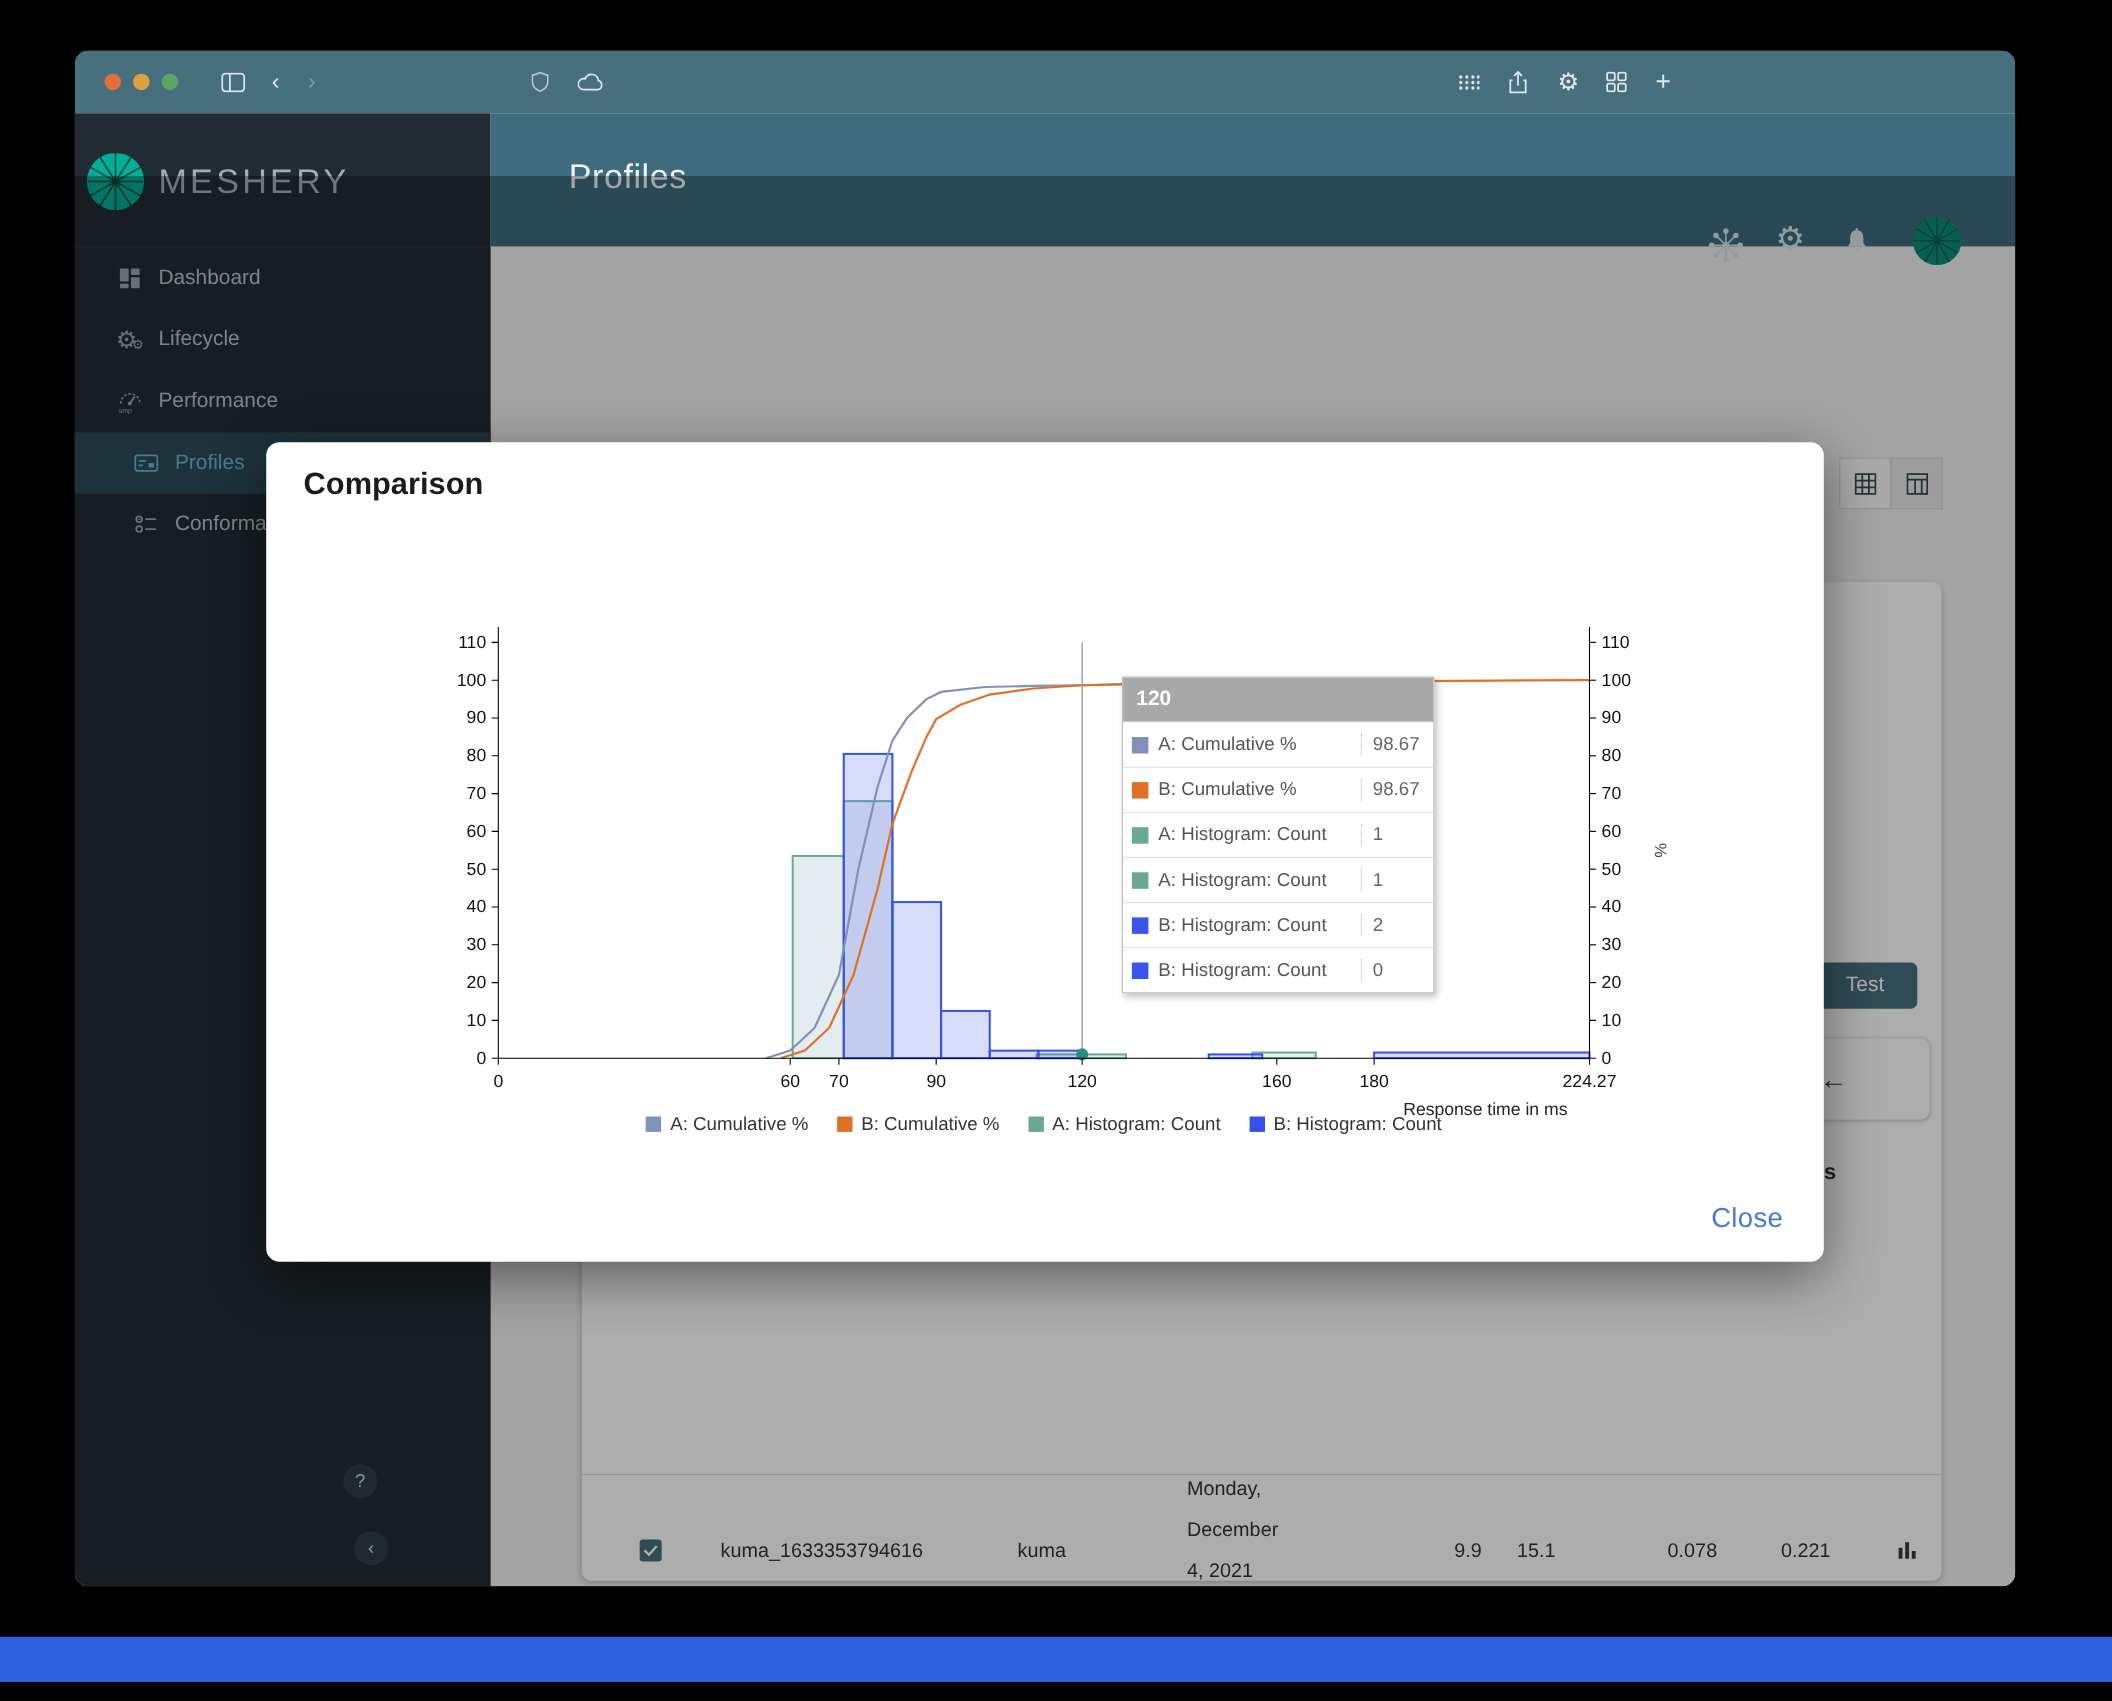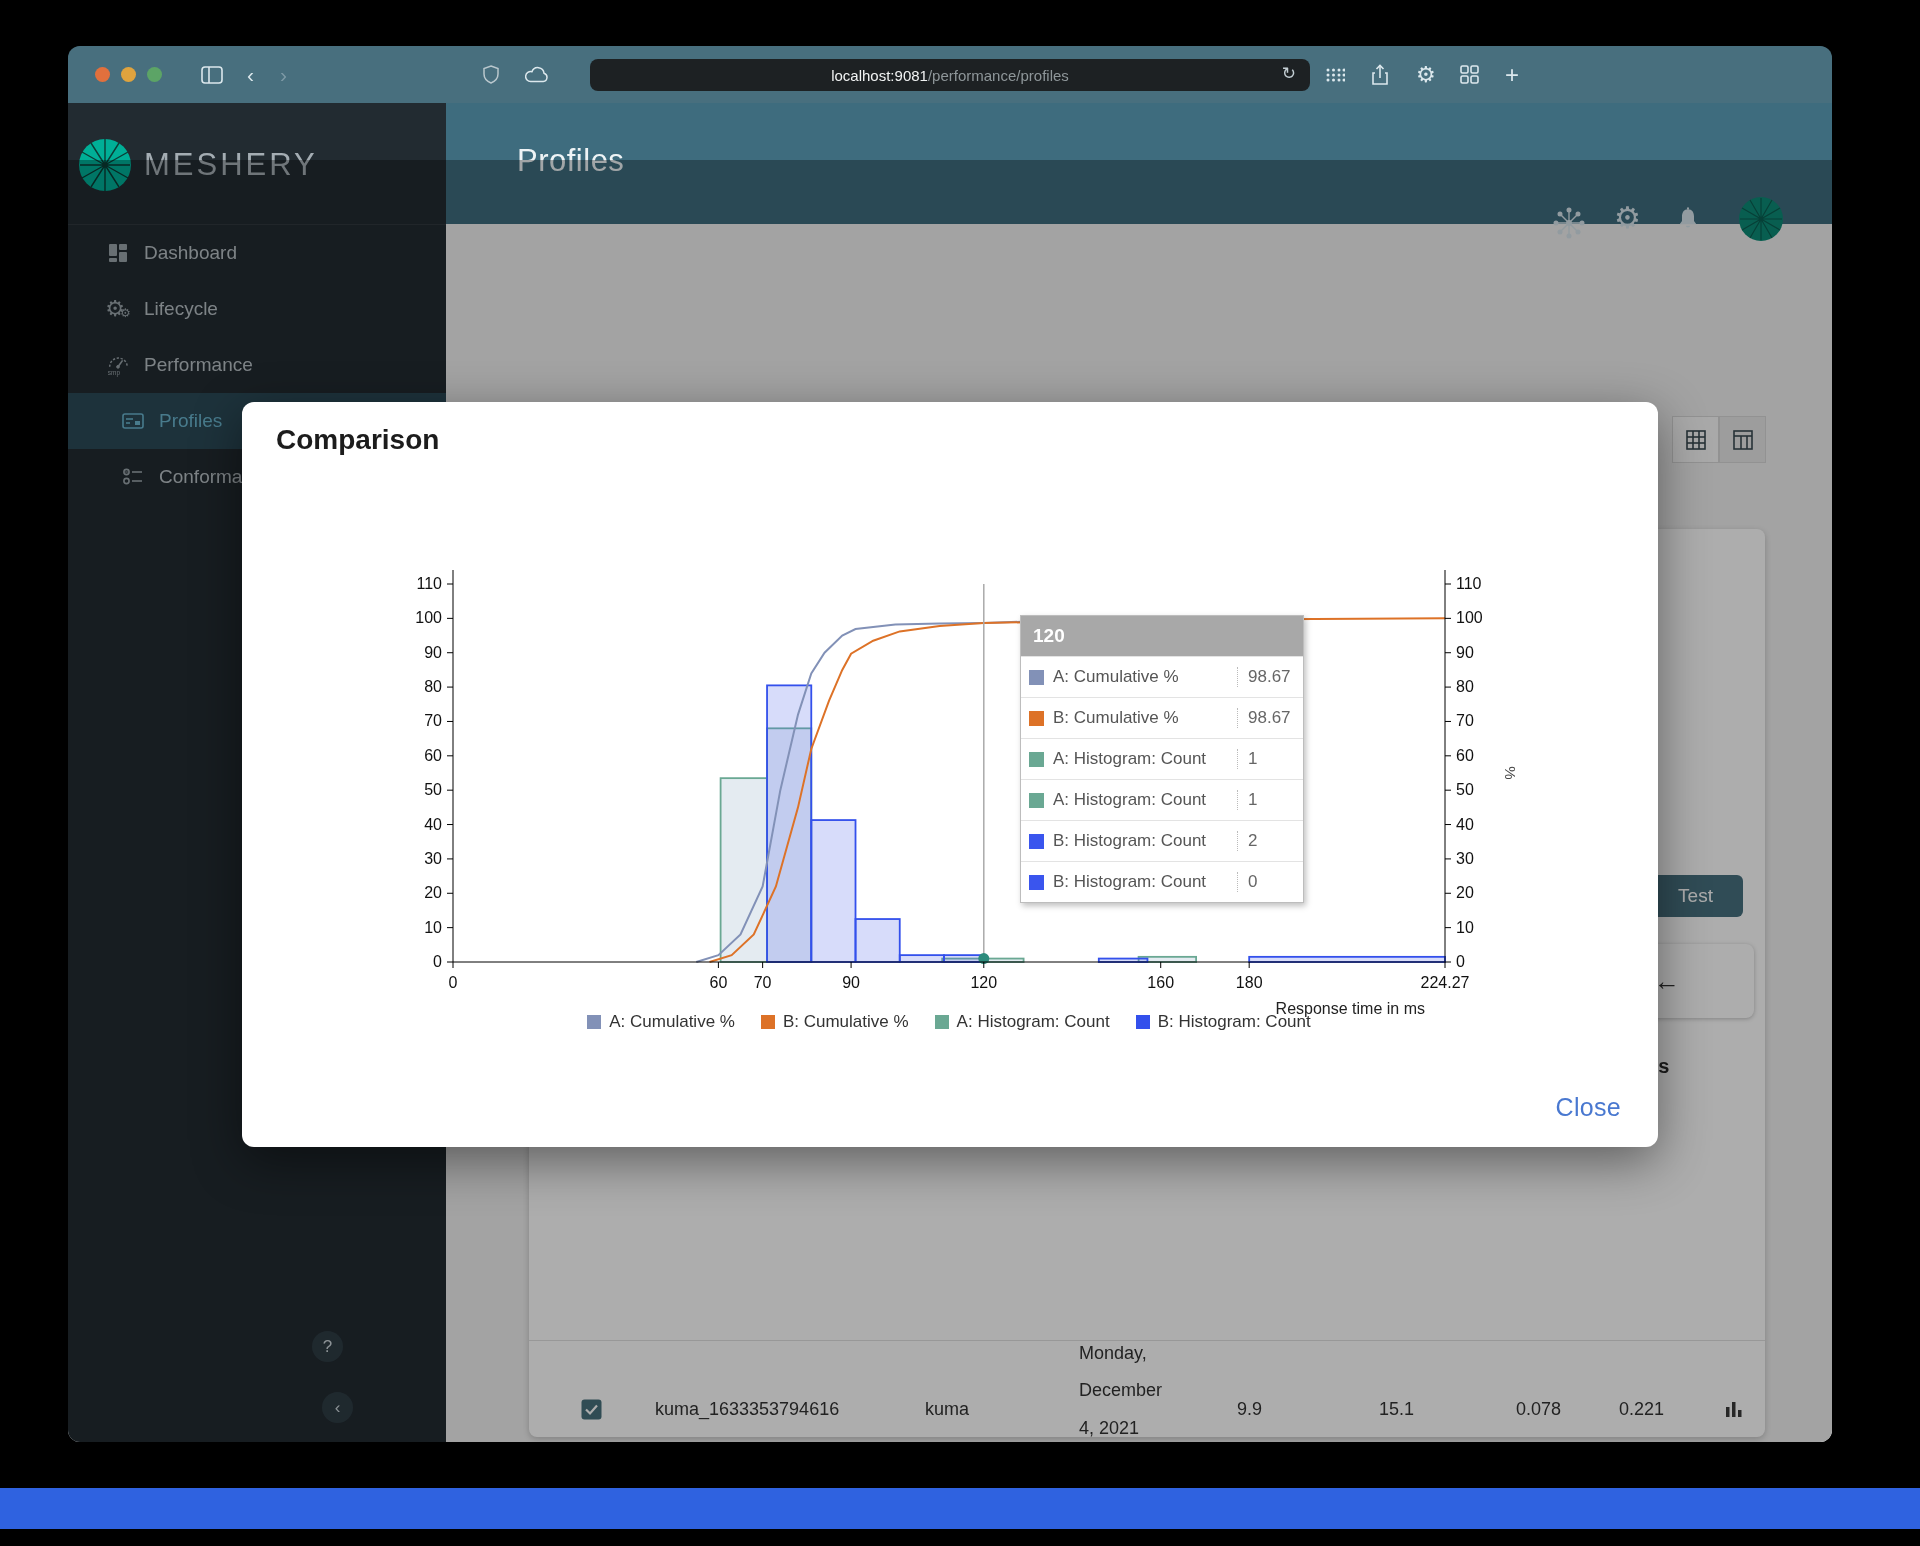--- a/index.html
+++ b/index.html
@@ -94,25 +94,20 @@
       <span class="chrome-ic" style="margin-left:196px;color:#b9c7cd">
         <svg width="16" height="19" viewBox="0 0 16 19" fill="none" stroke="currentColor" stroke-width="1.5">
             <path d="M8 1 L15 3.5 V9 c0 5-3.5 7.5-7 9 C4.5 16.5 1 14 1 9 V3.5 Z"></path>
           </svg>
       </span>
       <span class="chrome-ic" style="margin-left:26px">
         <svg width="24" height="17" viewBox="0 0 24 17" fill="none" stroke="currentColor" stroke-width="1.5">
             <path d="M6 15.5 a5 5 0 1 1 1-9.8 a6.2 6.2 0 0 1 12 1.6 a4.2 4.2 0 0 1-.8 8.2 Z"></path>
           </svg>
       </span>
-      <div id="url-pill">
-        <span style="color:#f1f3f3">localhost:9081</span>
-          <span style="color:#8e9699">/performance/profiles</span>
-        <span id="url-refresh">↻</span>
-      </div>
       <span class="chrome-ic" style="position:absolute;left:1258px">
         <svg width="19" height="14" viewBox="0 0 19 14" fill="currentColor">
             <g>
               <circle cx="2" cy="2" r="1.5"></circle>
               <circle cx="7.5" cy="2" r="1.5"></circle>
               <circle cx="13" cy="2" r="1.5"></circle>
               <circle cx="18" cy="2" r="1.5"></circle>
               <circle cx="2" cy="7" r="1.5"></circle>
               <circle cx="7.5" cy="7" r="1.5"></circle>
               <circle cx="13" cy="7" r="1.5"></circle>
@@ -179,21 +174,21 @@
                 </svg>
             </div>
             <div class="cell" style="left:126px">kuma_1633353794616</div>
             <div class="cell" style="left:396px">kuma</div>
             <div class="cell" id="date-cell" style="left:550px">
                 <div>Monday,</div>
                 <div>December</div>
                 <div>4, 2021</div>
                 <div>8:23 AM</div>
               </div>
-            <div class="cell" style="left:708px">9.9</div>
+            <div class="cell" style="left:793px">9.9</div>
             <div class="cell" style="left:850px">15.1</div>
             <div class="cell" style="left:987px">0.078</div>
             <div class="cell" style="left:1090px">0.221</div>
             <div class="cell" style="left:1196px">
               <svg width="18" height="18" viewBox="0 0 18 18" fill="#3a3a3a">
                   <rect x="1" y="7" width="3.5" height="10"></rect>
                   <rect x="7" y="2" width="3.5" height="15"></rect>
                   <rect x="13" y="10" width="3.5" height="7"></rect>
                 </svg>
             </div>

